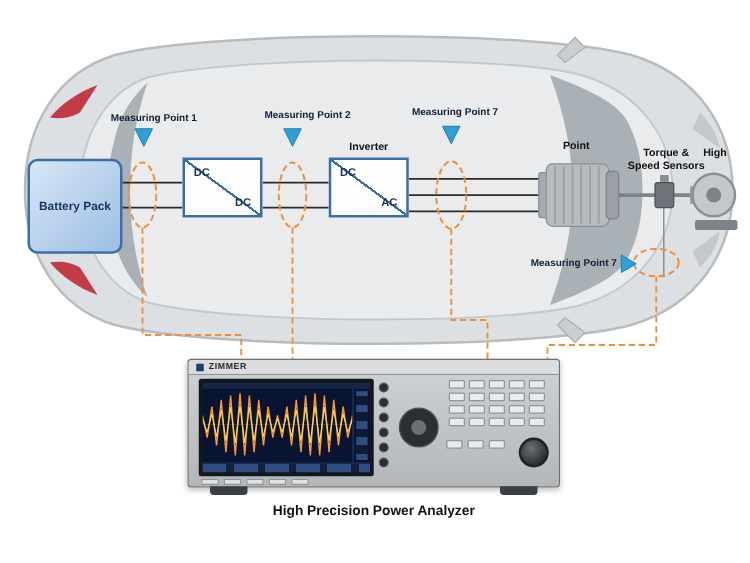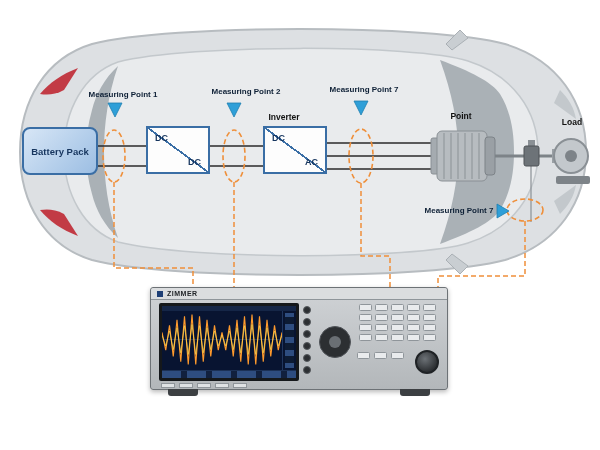--- a/index.html
+++ b/index.html
@@ -17,21 +17,21 @@
   .block { position:absolute; border:2px solid #3a6ea5; background-color:#fdfdfd; }
   .conv, .inv {
      left:146px; top:126px; width:64px; height:48px;
      background-image:linear-gradient(to top right,
         transparent calc(50% - 0.9px), #3a6ea5 calc(50% - 0.9px),
         #3a6ea5 calc(50% + 0.9px), transparent calc(50% + 0.9px));
   }
   .inv { left:263px; }
   .corner { position:absolute; font-weight:bold; font-size:9px; color:#16355e; }
   .tl { top:5px; left:7px; } .br { bottom:5px; right:7px; }
-  .battery { position:absolute; left:22px; top:127px; width:76px; height:48px;
+  .battery { position:absolute; left:22px; top:127px; width:76px; height:76px;
      border:2px solid #3a6ea5; border-radius:8px;
      background:linear-gradient(135deg,#d7e6f6,#9cbee3);
      display:flex; align-items:center; justify-content:center;
      font-weight:bold; font-size:9.5px; color:#16355e; }
 
   
   .analyzer { position:absolute; left:150px; top:287px; width:298px; height:103px;
      background:linear-gradient(#d0d3d6,#b3b7ba); border:1px solid #6d7276;
      border-radius:3px; box-shadow:0 2px 5px rgba(0,0,0,0.28); }
   .an-top { position:absolute; left:0; top:0; right:0; height:12px; background:#dbddDF;
@@ -162,23 +162,27 @@
       <polygon points="354,101 368,101 361,115"></polygon>
       <polygon points="497,204 497,218 509,211"></polygon>
     </g>
   </svg>
 
   <div class="lbl mp" style="left:123px; top:90px">Measuring Point 1</div>
   <div class="lbl mp" style="left:246px; top:87px">Measuring Point 2</div>
   <div class="lbl mp" style="left:364px; top:85px">Measuring Point 7</div>
   <div class="lbl mp" style="left:459px; top:206px">Measuring Point 7</div>
 
-  <div class="lbl blk-title" style="left:284px; top:113px">Inverter</div>
+  <div class="lbl blk-title" style="left:295px; top:113px">Inverter</div>
   <div class="lbl blk-title" style="left:461px; top:112px">Point</div>
-  <div class="lbl blk-title" style="left:572px; top:118px">Load</div>
+  <div class="lbl blk-title" style="left:533px; top:118px">
+    <div>Torque &amp;</div>
+    <div>Speed Sensors</div>
+  </div>
+  <div class="lbl blk-title" style="left:572px; top:118px">High</div>
 
   <div class="battery">
     <span>Battery Pack</span>
   </div>
 
   <div class="block conv">
     <span class="corner tl">DC</span>
     <span class="corner br">DC</span>
   </div>
 
@@ -256,13 +260,14 @@
       <i></i>
       <i></i>
       <i></i>
       <i></i>
     </div>
   </div>
 
   <div class="an-foot" style="left:168px"></div>
   <div class="an-foot" style="left:400px"></div>
 
+  <div class="caption">High Precision Power Analyzer</div>
 </div>
 
 </body></html>

